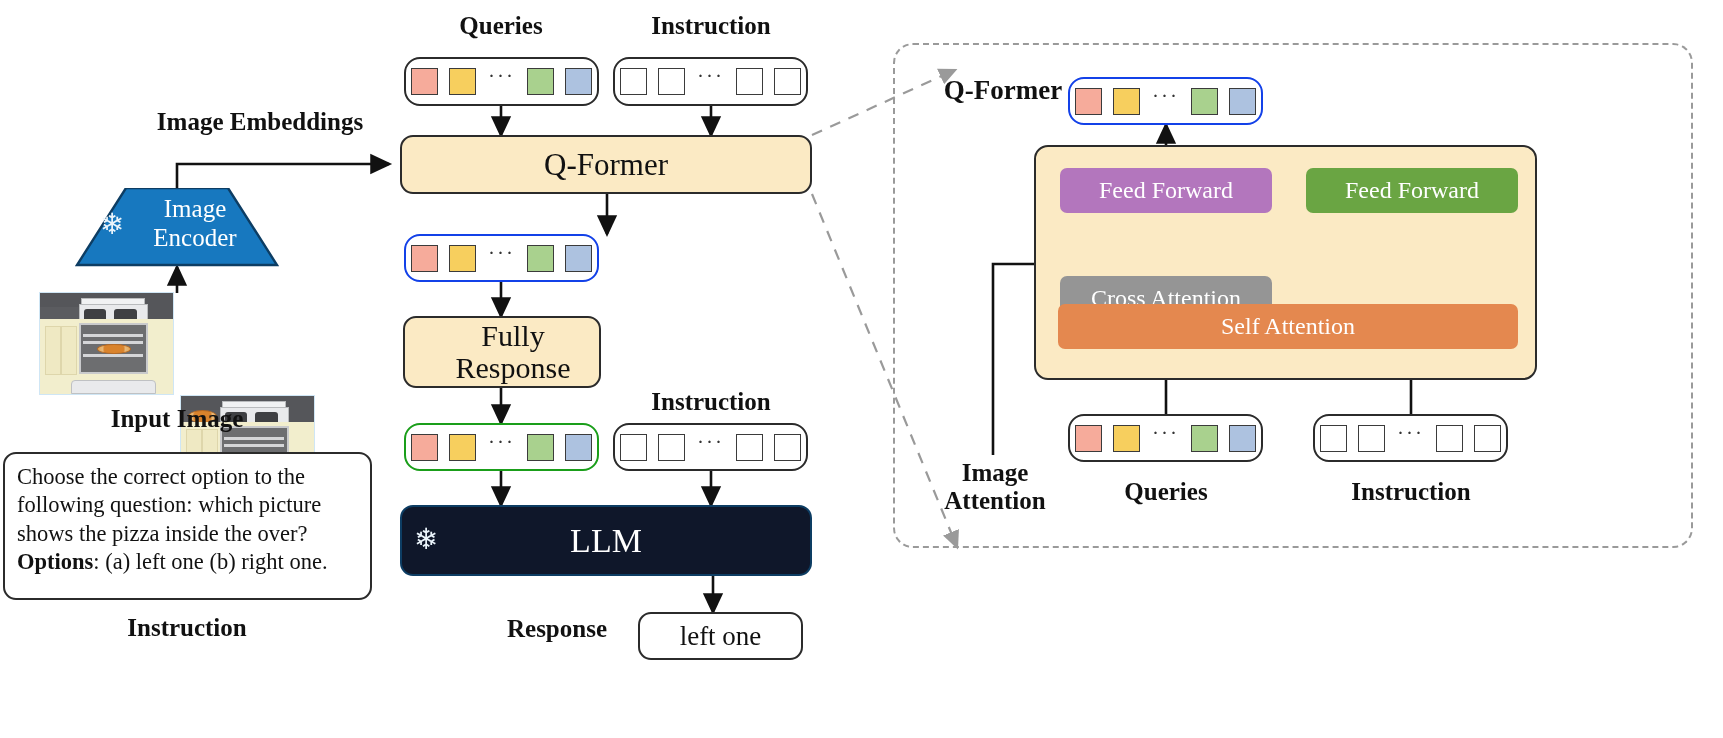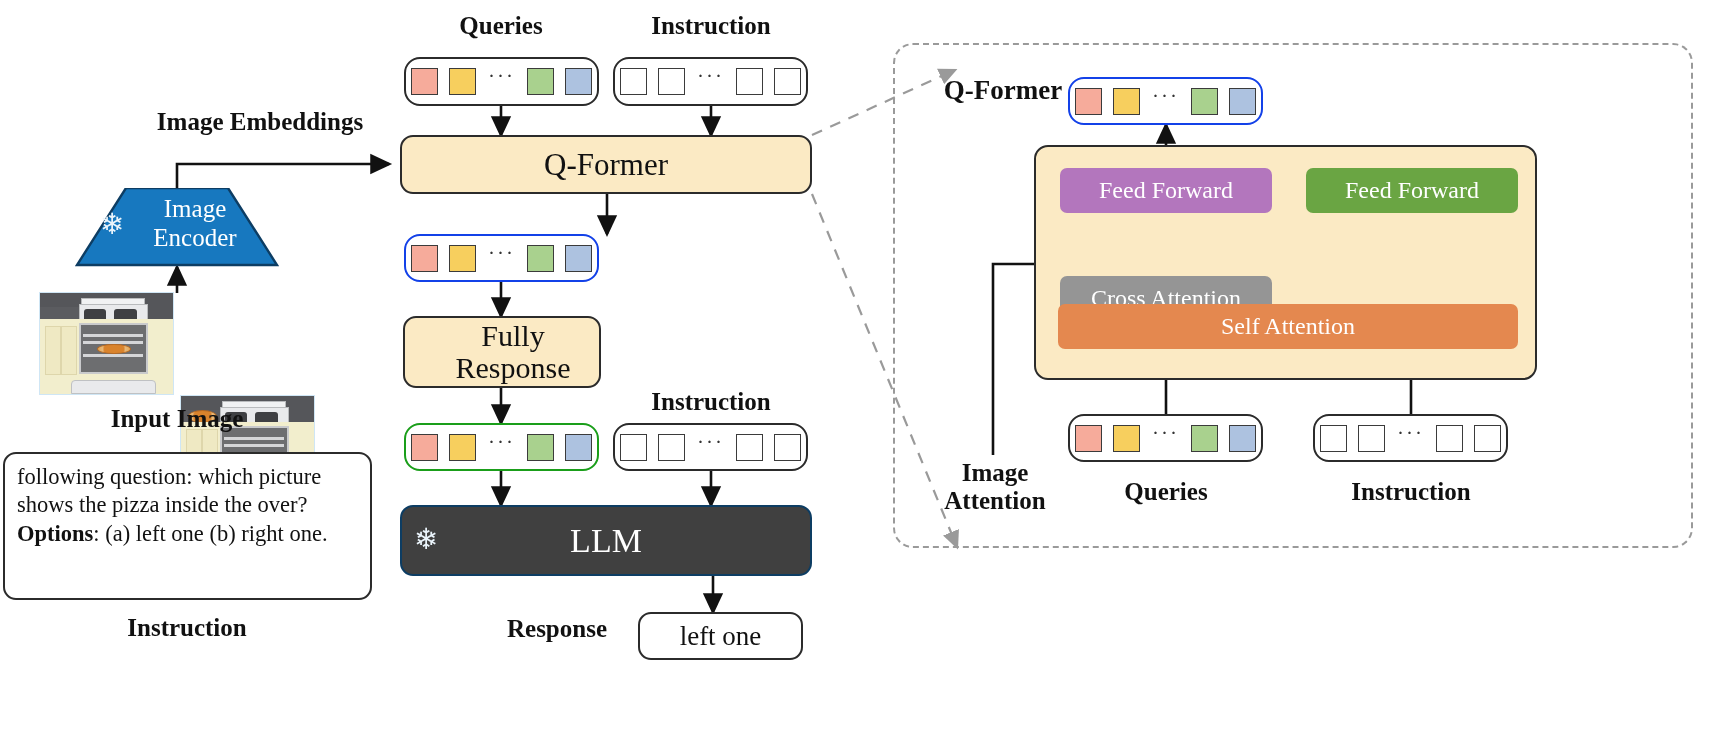--- a/index.html
+++ b/index.html
@@ -16,21 +16,21 @@
   .tokbox.green{border-color:#1a9e1a;}
   .tok{width:27px;height:27px;border:1.6px solid #3b3b3b;box-sizing:border-box;}
   .tok.empty{background:#fff;}
   .dots{font-size:21px;letter-spacing:2px;color:#333;line-height:.4;padding:0 1px;
         transform:translateY(-5px);}
 
   
   .block{box-sizing:border-box;display:flex;align-items:center;justify-content:center;
          text-align:center;border:2.2px solid #2b2b2b;border-radius:13px;}
   .cream{background:#fbeac4;}
-  .blue-blk{background:#404040;color:#fff;border-color:#0d3d63;}
+  .blue-blk{background:#0f172a;color:#fff;border-color:#0d3d63;}
   .qf-text{font-size:31px;}
   .fc-text{font-size:30px;line-height:1.08;padding-left:22px;}
   .llm-text{font-size:34px;}
 
   
   .bar{box-sizing:border-box;display:flex;align-items:center;justify-content:center;
        color:#fff;font-size:24px;border-radius:7px;}
   .bar.purple{background:#b376bd;}
   .bar.grey{background:#959595;}
   .bar.orange{background:#e4884f;}
@@ -179,20 +179,21 @@
     <div class="rack" style="top:34%;"></div>
     <div class="rack" style="top:50%;"></div>
     <div class="rack" style="top:66%;"></div>
   </div>
   <div class="ph-bottom"></div>
 </div>
 
 <div class="abs lbl" style="left:42px;top:405px;width:270px;">Input Image</div>
 
 <div class="abs prompt" style="left:3px;top:452px;width:369px;height:148px;">
+  <div>Choose the correct option to the</div>
   <div>following question: which picture</div>
   <div>shows the pizza inside the over?</div>
   <div>
     <b>Options</b><span>: (a) left one (b) right one.</span>
   </div>
 </div>
 
 <div class="abs lbl" style="left:42px;top:614px;width:290px;">Instruction</div>
 
 <div class="abs lbl" style="left:381px;top:12px;width:240px;">Queries</div>

